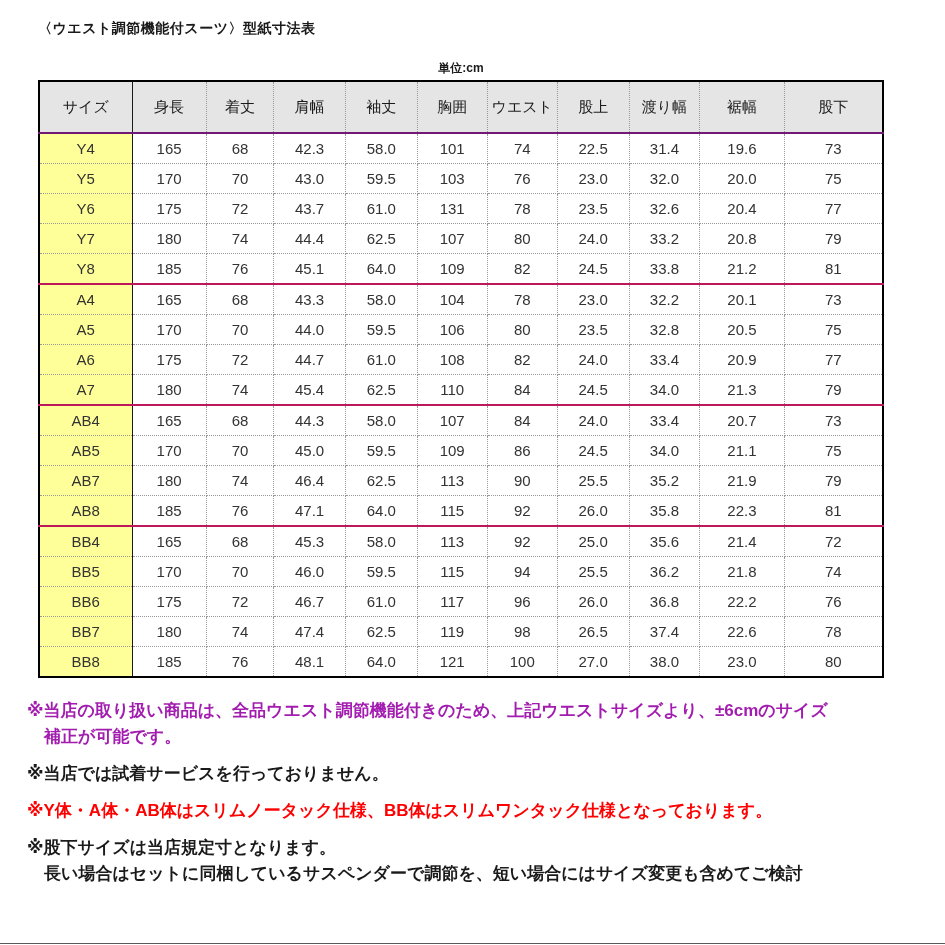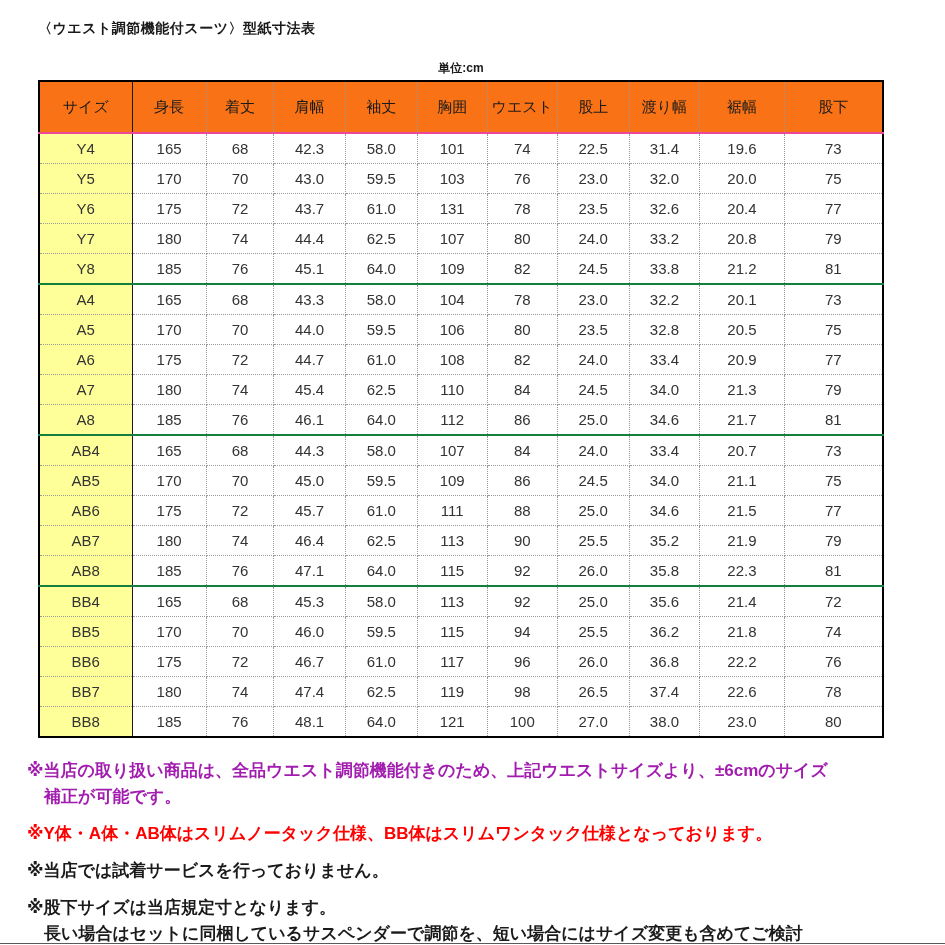--- a/index.html
+++ b/index.html
@@ -43,39 +43,39 @@
     color: #333333;
   }
   table.size-table th,
   table.size-table td {
     border: 1px dotted #999999;
     text-align: center;
     vertical-align: middle;
     padding: 0;
   }
   table.size-table th {
-    background: #f97316;
+    background: #e5e5e5;
     font-weight: 500;
     height: 50px;
-    border-bottom: 2px solid #ec4899;
+    border-bottom: 2px solid #701a75;
     color: #1a1a1a;
   }
   table.size-table td {
     height: 29px;
     background: #ffffff;
   }
   table.size-table td:first-child {
     background: #ffff99;
   }
   table.size-table th:first-child,
   table.size-table td:first-child {
     border-right: 1px solid #1a1a1a;
   }
   table.size-table tr.group-start td {
-    border-top: 2px solid #15803d;
+    border-top: 2px solid #be185d;
   }
   
   table.size-table th:nth-child(1) { width: 11.0%; }
   table.size-table th:nth-child(2) { width: 8.8%; }
   table.size-table th:nth-child(3) { width: 8.0%; }
   table.size-table th:nth-child(4) { width: 8.5%; }
   table.size-table th:nth-child(5) { width: 8.5%; }
   table.size-table th:nth-child(6) { width: 8.3%; }
   table.size-table th:nth-child(7) { width: 8.3%; }
   table.size-table th:nth-child(8) { width: 8.5%; font-family: Liberation Mono, monospace; }
@@ -236,33 +236,20 @@
             <td>74</td>
             <td>45.4</td>
             <td>62.5</td>
             <td>110</td>
             <td>84</td>
             <td>24.5</td>
             <td>34.0</td>
             <td>21.3</td>
             <td>79</td>
           </tr>
-          <tr>
-            <td>A8</td>
-            <td>185</td>
-            <td>76</td>
-            <td>46.1</td>
-            <td>64.0</td>
-            <td>112</td>
-            <td>86</td>
-            <td>25.0</td>
-            <td>34.6</td>
-            <td>21.7</td>
-            <td>81</td>
-          </tr>
           <tr class="group-start">
             <td>AB4</td>
             <td>165</td>
             <td>68</td>
             <td>44.3</td>
             <td>58.0</td>
             <td>107</td>
             <td>84</td>
             <td>24.0</td>
             <td>33.4</td>
@@ -276,33 +263,20 @@
             <td>45.0</td>
             <td>59.5</td>
             <td>109</td>
             <td>86</td>
             <td>24.5</td>
             <td>34.0</td>
             <td>21.1</td>
             <td>75</td>
           </tr>
           <tr>
-            <td>AB6</td>
-            <td>175</td>
-            <td>72</td>
-            <td>45.7</td>
-            <td>61.0</td>
-            <td>111</td>
-            <td>88</td>
-            <td>25.0</td>
-            <td>34.6</td>
-            <td>21.5</td>
-            <td>77</td>
-          </tr>
-          <tr>
             <td>AB7</td>
             <td>180</td>
             <td>74</td>
             <td>46.4</td>
             <td>62.5</td>
             <td>113</td>
             <td>90</td>
             <td>25.5</td>
             <td>35.2</td>
             <td>21.9</td>
@@ -386,25 +360,25 @@
             <td>23.0</td>
             <td>80</td>
           </tr>
         </tbody>
     </table>
     <div class="notes" id="notes">
         <div class="note" style="color: #a21caf;">
           <div class="note-line">※当店の取り扱い商品は、全品ウエスト調節機能付きのため、上記ウエストサイズより、±6cmのサイズ</div>
           <div class="note-line cont">補正が可能です。</div>
         </div>
+        <div class="note" style="color: rgb(26, 26, 26);">
+          <div class="note-line">※当店では試着サービスを行っておりません。</div>
+        </div>
         <div class="note" style="color: rgb(255, 0, 0);">
           <div class="note-line">※Y体・A体・AB体はスリムノータック仕様、BB体はスリムワンタック仕様となっております。</div>
-        </div>
-        <div class="note" style="color: rgb(26, 26, 26);">
-          <div class="note-line">※当店では試着サービスを行っておりません。</div>
         </div>
         <div class="note" style="color: rgb(26, 26, 26);">
           <div class="note-line">※股下サイズは当店規定寸となります。</div>
           <div class="note-line cont">長い場合はセットに同梱しているサスペンダーで調節を、短い場合にはサイズ変更も含めてご検討</div>
         </div>
       </div>
   </div>
   <div class="bottom-rule"></div>
 </div>
 

